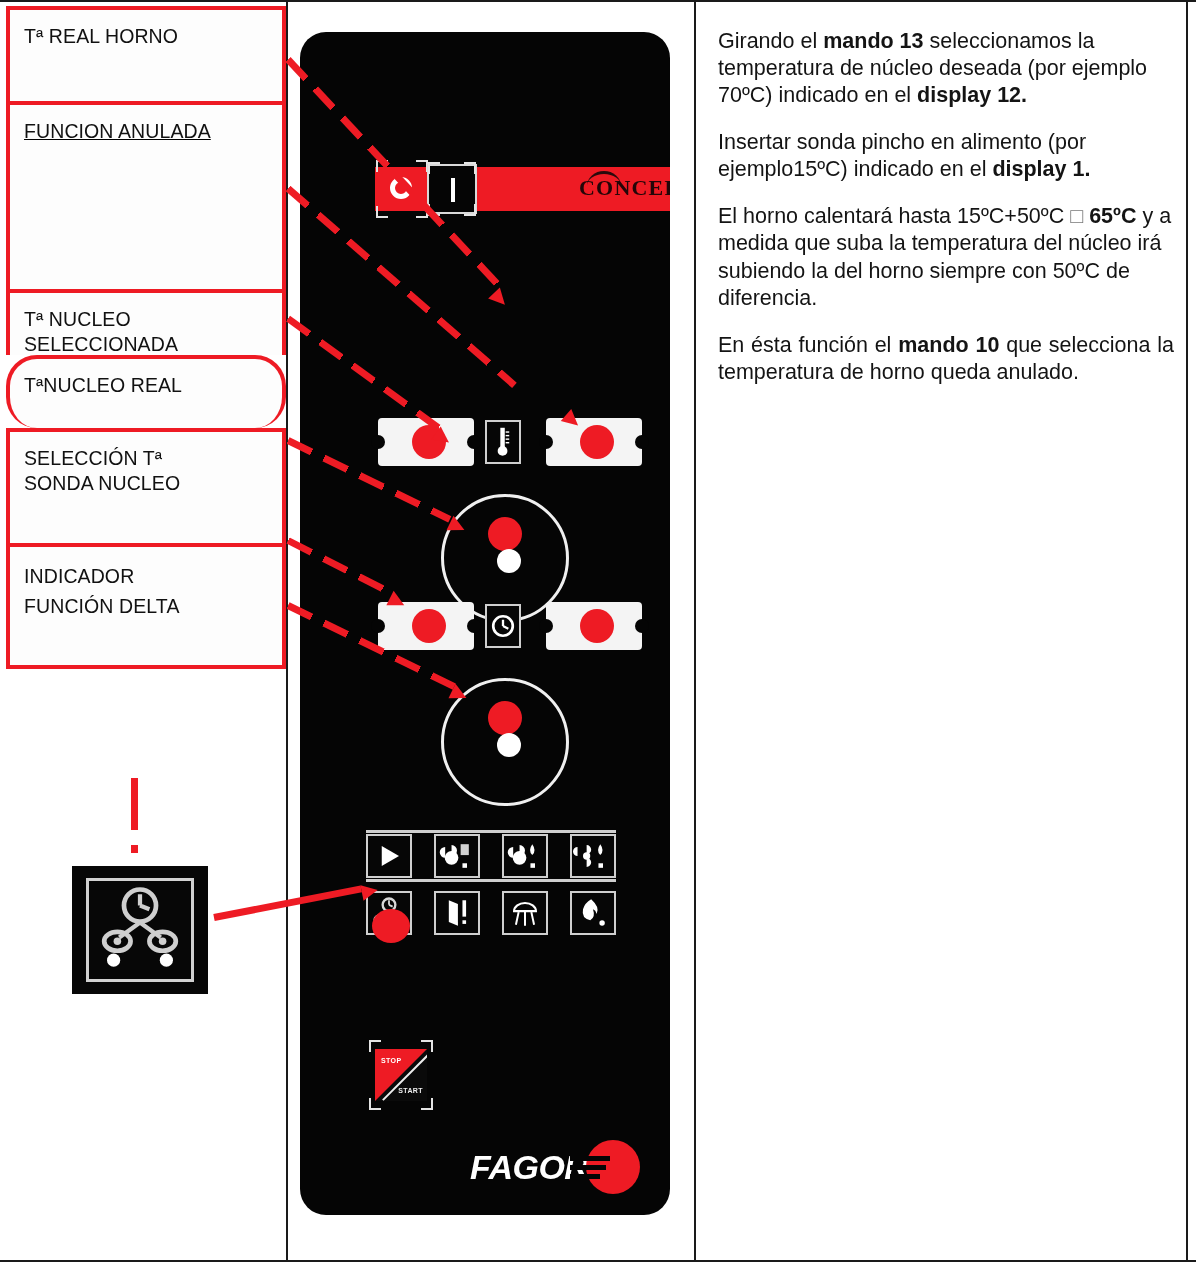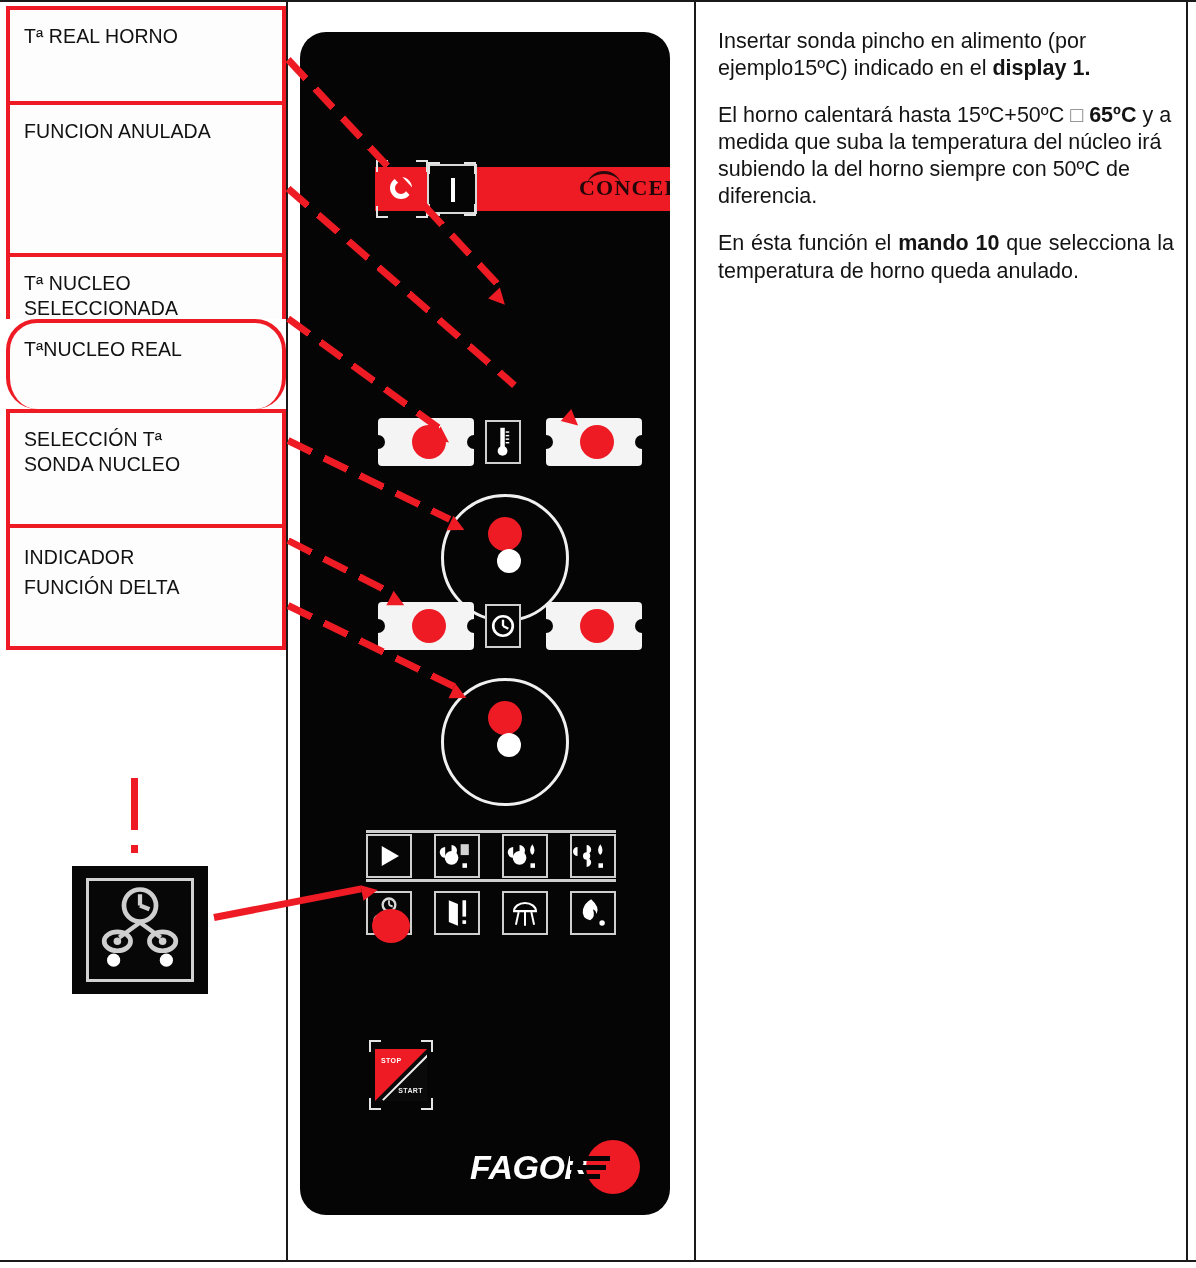--- a/index.html
+++ b/index.html
@@ -55,22 +55,22 @@
   .label-box:last-child { border-bottom-width: 4px; }
   .label-text {
     font-size: 19.5px;
     line-height: 1.28;
     color: #111111;
     letter-spacing: 0.1px;
     white-space: pre-line;
   }
   .lb-h95  { height: 99px; }
   .lb-h95b { height: 95px; }
-  .lb-h98  { height: 90px; border-radius: 31px; }
-  .lb-h152 { height: 152px; }
+  .lb-h98  { height: 73px; border-radius: 31px; }
+  .lb-h152 { height: 188px; text-decoration: underline; }
   .lb-h90  { height: 66px; }
   .lb-h115 { height: 115px; }
   .lb-h123 { height: 126px; }
   .label-text.sp   { line-height: 1.55; }
 
   
   #panel {
     position: absolute;
     left: 300px;
     top: 32px;
@@ -557,18 +557,19 @@
   <div class="arrow" style="left:288px; top:602px; width:185px; transform:rotate(26deg);"></div>
   <div class="arrow-head" style="left:452px; top:683px; transform:rotate(26deg);"></div>
 
   <div class="tick" style="left:131px; top:778px; width:7px; height:52px;"></div>
   <div class="tick" style="left:131px; top:845px; width:7px; height:8px;"></div>
 
   <div class="arrow solid" style="left:214px; top:914px; width:150px; transform:rotate(-11deg);"></div>
   <div class="arrow-head" style="left:362px; top:885px; transform:rotate(-11deg);"></div>
 
   <div id="text-column">
+    <p><span>Girando el </span><b>mando 13</b><span>  seleccionamos la temperatura de núcleo deseada (por ejemplo 70ºC) indicado en el </span><b>display 12.</b></p>
     <p><span>Insertar sonda pincho en alimento (por ejemplo15ºC) indicado en el </span><b>display 1.</b></p>
     <p><span>El horno calentará hasta 15ºC+50ºC </span><span class="boxglyph">□</span><b> 65ºC</b><span> y a medida que suba la temperatura del núcleo irá subiendo la del horno siempre con 50ºC de diferencia.</span></p>
     <p class="justify"><span>En ésta función el </span><b>mando 10</b><span> que selecciona la temperatura de horno queda anulado.</span></p>
   </div>
 
 </div>
 
 </body></html>

